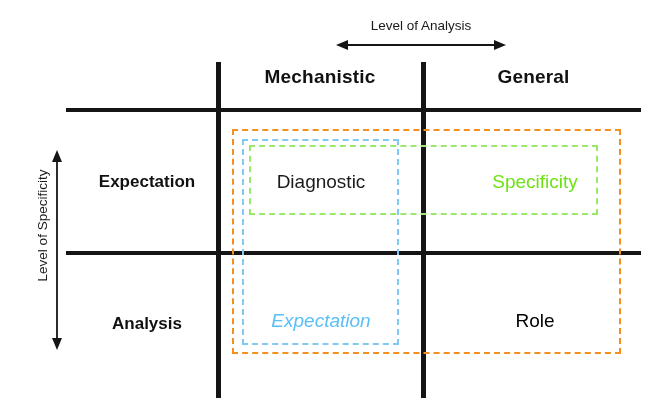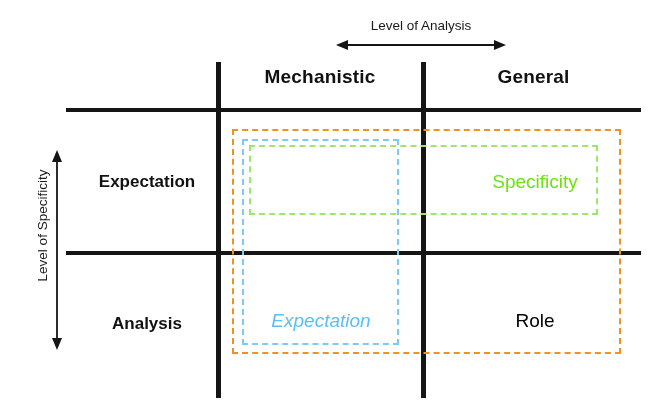--- a/index.html
+++ b/index.html
@@ -174,17 +174,18 @@
   <div class="col-header" id="col-header-mechanistic">Mechanistic</div>
   <div class="col-header" id="col-header-social">General</div>
 
   <div class="row-header" id="row-header-particular">Expectation</div>
   <div class="row-header" id="row-header-general">Analysis</div>
 
   <div class="concept-box" id="box-role"></div>
   <div class="concept-box" id="box-expectation"></div>
   <div class="concept-box" id="box-explication"></div>
 
+  <div class="cell-label" id="cell-diagnostic" style="color: rgb(27, 27, 27);">Diagnostic</div>
   <div class="cell-label" id="cell-explication" style="color: rgb(110, 226, 20);">Specificity</div>
   <div class="cell-label" id="cell-expectation" style="color: rgb(91, 191, 247); font-style: italic;">Expectation</div>
   <div class="cell-label" id="cell-role" style="color: #000000;">Role</div>
 
 </div>
 
 </body></html>

